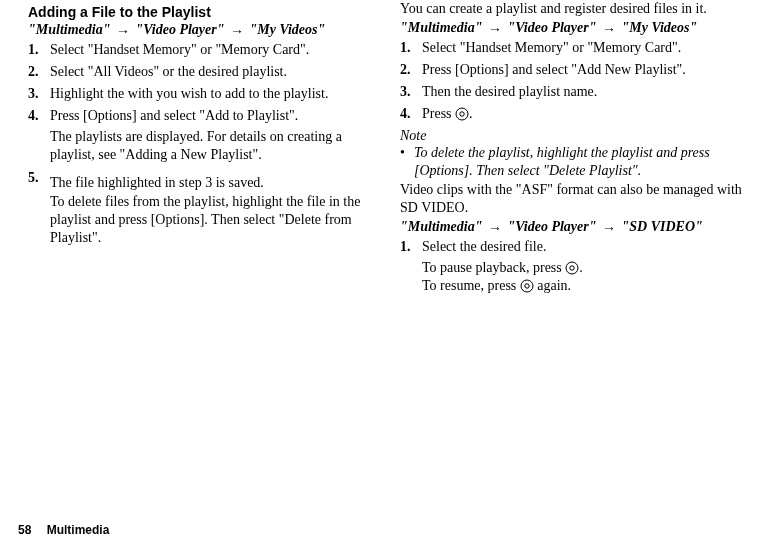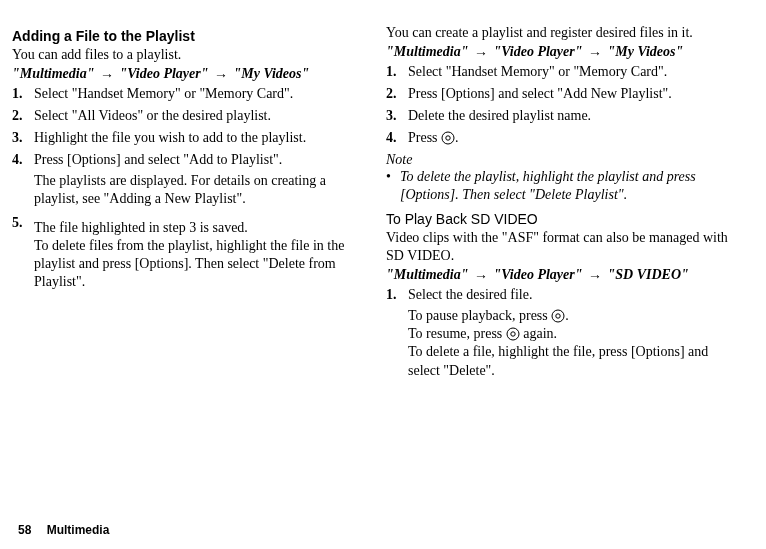--- a/index.html
+++ b/index.html
@@ -8,23 +8,22 @@
     font-family: "Times New Roman", Times, serif;
     font-size: 14px;
     color: #000;
     width: 766px;
     height: 549px;
     box-sizing: border-box;
     position: relative;
   }
   .page {
     display: flex;
-    padding: 0 18px 0 12px;
+    padding: 0 18px 0 28px;
     gap: 24px;
-    margin-top: 24px;
   }
   .col {
     width: 350px;
   }
   .heading {
     font-family: Arial, Helvetica, sans-serif;
     font-weight: bold;
     font-size: 14px;
     margin-top: 4px;
     margin-bottom: 2px;
@@ -105,40 +104,39 @@
     height: 14px;
   }
 </style>
 </head>
 <body>
 
 <div class="page">
 
   <div class="col">
     <div class="heading">Adding a File to the Playlist</div>
-    <p class="para">You can add files to a playlist.</p>
     <p class="breadcrumb">
       <span>"Multimedia"</span>
       <span class="arrow">→</span>
       <span>"Video Player"</span>
       <span class="arrow">→</span>
       <span>"My Videos"</span>
     </p>
     <ol class="steps">
       <li>
         <span class="num">1.</span>
         <span class="body">Select "Handset Memory" or "Memory Card".</span>
       </li>
       <li>
         <span class="num">2.</span>
         <span class="body">Select "All Videos" or the desired playlist.</span>
       </li>
       <li>
         <span class="num">3.</span>
-        <span class="body">Highlight the file you wish to add to the playlist.</span>
+        <span class="body">Highlight the with you wish to add to the playlist.</span>
       </li>
       <li>
         <span class="num">4.</span>
         <span class="body">
           <span>Press [Options] and select "Add to Playlist".</span>
           <div class="subpara">The playlists are displayed. For details on creating a playlist, see "Adding a New Playlist".</div>
         </span>
       </li>
       <li>
         <span class="num">5.</span>
@@ -163,40 +161,39 @@
       <li>
         <span class="num">1.</span>
         <span class="body">Select "Handset Memory" or "Memory Card".</span>
       </li>
       <li>
         <span class="num">2.</span>
         <span class="body">Press [Options] and select "Add New Playlist".</span>
       </li>
       <li>
         <span class="num">3.</span>
-        <span class="body">Delete the desired playlist name.</span>
+        <span class="body">Then the desired playlist name.</span>
       </li>
       <li>
         <span class="num">4.</span>
         <span class="body">
           <span>Press </span><svg class="circle-icon" viewBox="0 0 14 14">
               <circle cx="7" cy="7" r="6" fill="none" stroke="#000" stroke-width="1"></circle>
               <circle cx="7" cy="7" r="2.2" fill="none" stroke="#000" stroke-width="1"></circle>
             </svg><span>.</span>
         </span>
       </li>
     </ol>
 
     <div class="note-label">Note</div>
     <div class="note-body">
       <span class="bullet">•</span>
       <span>To delete the playlist, highlight the playlist and press [Options]. Then select "Delete Playlist".</span>
     </div>
 
-    <div class="subheading">To Play Back SD VIDEO</div>
     <p class="para">Video clips with the "ASF" format can also be managed with SD VIDEO.</p>
     <p class="breadcrumb">
       <span>"Multimedia"</span>
       <span class="arrow">→</span>
       <span>"Video Player"</span>
       <span class="arrow">→</span>
       <span>"SD VIDEO"</span>
     </p>
     <ol class="steps">
       <li>
@@ -205,21 +202,20 @@
           <span>Select the desired file.</span>
           <div class="subpara">
             <span>To pause playback, press </span><svg class="circle-icon" viewBox="0 0 14 14">
                 <circle cx="7" cy="7" r="6" fill="none" stroke="#000" stroke-width="1"></circle>
                 <circle cx="7" cy="7" r="2.2" fill="none" stroke="#000" stroke-width="1"></circle>
               </svg><span>.</span><br>
             <span>To resume, press </span><svg class="circle-icon" viewBox="0 0 14 14">
                 <circle cx="7" cy="7" r="6" fill="none" stroke="#000" stroke-width="1"></circle>
                 <circle cx="7" cy="7" r="2.2" fill="none" stroke="#000" stroke-width="1"></circle>
               </svg><span> again.</span><br>
-            <span>To delete a file, highlight the file, press [Options] and select "Delete".</span>
           </div>
         </span>
       </li>
     </ol>
   </div>
 </div>
 
 <div class="footer">
   <span class="pagenum">58</span>
   <span>Multimedia</span>

